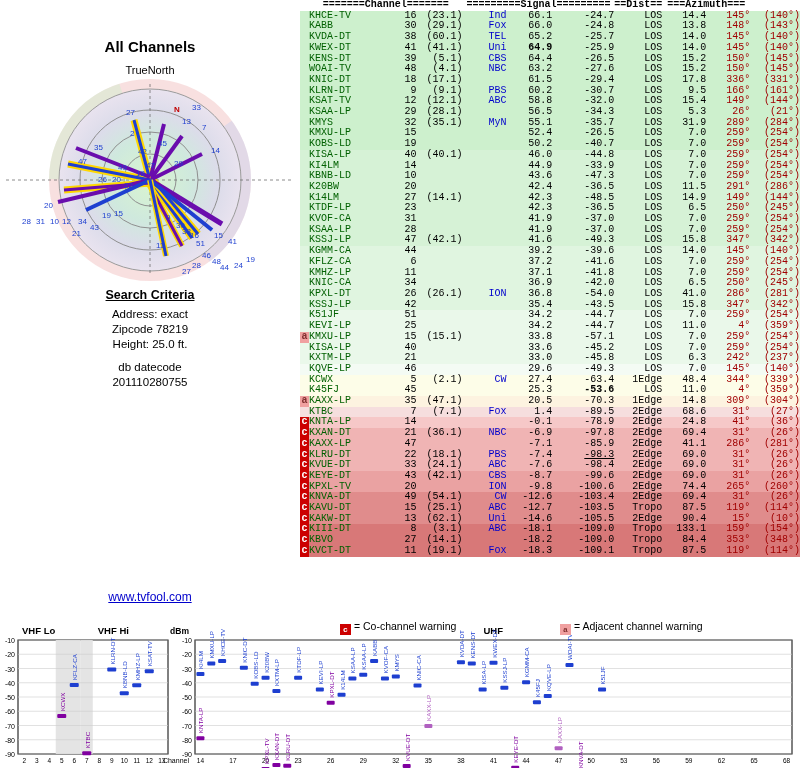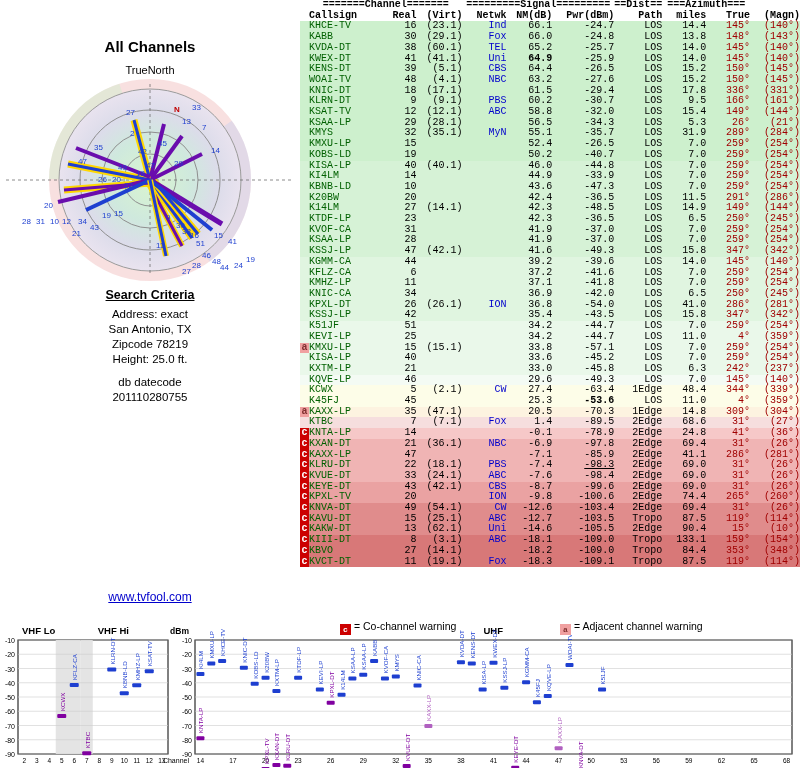--- a/index.html
+++ b/index.html
@@ -147,53 +147,39 @@
           <text x="214" y="192">44</text>
         <text x="228" y="190">24</text>
           <text x="240" y="184">19</text>
       </g>
     </svg>
   </div>
 
   <div id="search-criteria">
     <div class="hdr">Search Criteria</div>
     <div>Address: exact</div>
-    <div>San Antonio, TX</div>
     <div>Zipcode 78219</div>
     <div>Height: 25.0 ft.</div>
     <div class="sp"></div>
     <div>db datecode</div>
     <div>201110280755</div>
   </div>
 
   <a id="site-link" href="#">www.tvfool.com</a>
 </div>
 
 <div id="table-panel">
   <table>
     <thead>
       <tr>
         <td class="c-warn"></td>
         <td class="grp" colspan="3">=======Channel=======</td>
         <td class="grp" colspan="3">=========Signal=========</td>
         <td class="grp">==Dist==</td>
         <td class="grp" colspan="2">===Azimuth===</td>
-      </tr>
-      <tr>
-        <td class="c-warn"></td>
-        <td class="c-call colhdr">Callsign</td>
-        <td class="c-real colhdr">Real</td>
-        <td class="c-virt colhdr">(Virt)</td>
-        <td class="c-net colhdr">Netwk</td>
-        <td class="c-nm colhdr">NM(dB)</td>
-        <td class="c-pwr colhdr">Pwr(dBm)</td>
-        <td class="c-path colhdr">Path</td>
-        <td class="c-dist colhdr">miles</td>
-        <td class="c-true colhdr">True</td>
-        <td class="c-magn colhdr">(Magn)</td>
       </tr>
     </thead>
     <tbody id="table-body">
         <tr style="background: rgb(205, 240, 205);">
           <td class="c-warn" style="background: transparent; color: rgb(255, 255, 255);"></td>
           <td class="c-call" style="color: rgb(0, 96, 0);">KHCE-TV</td>
           <td class="c-real" style="color: rgb(0, 0, 0);">16</td>
           <td class="c-virt" style="color: rgb(0, 0, 0);">(23.1)</td>
           <td class="c-net" style="color: rgb(0, 0, 204);">Ind</td>
           <td class="c-nm" style="color: rgb(0, 0, 0);">66.1</td>

